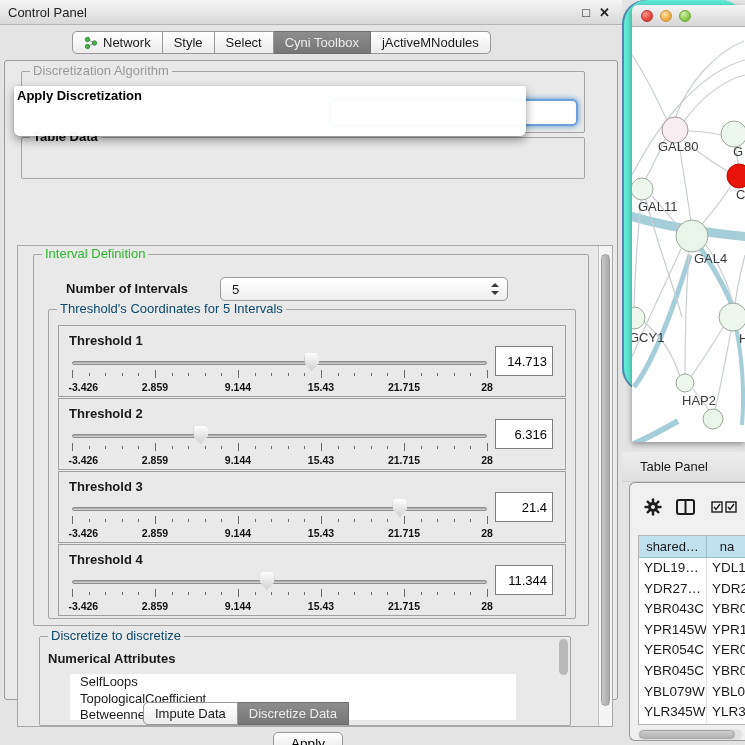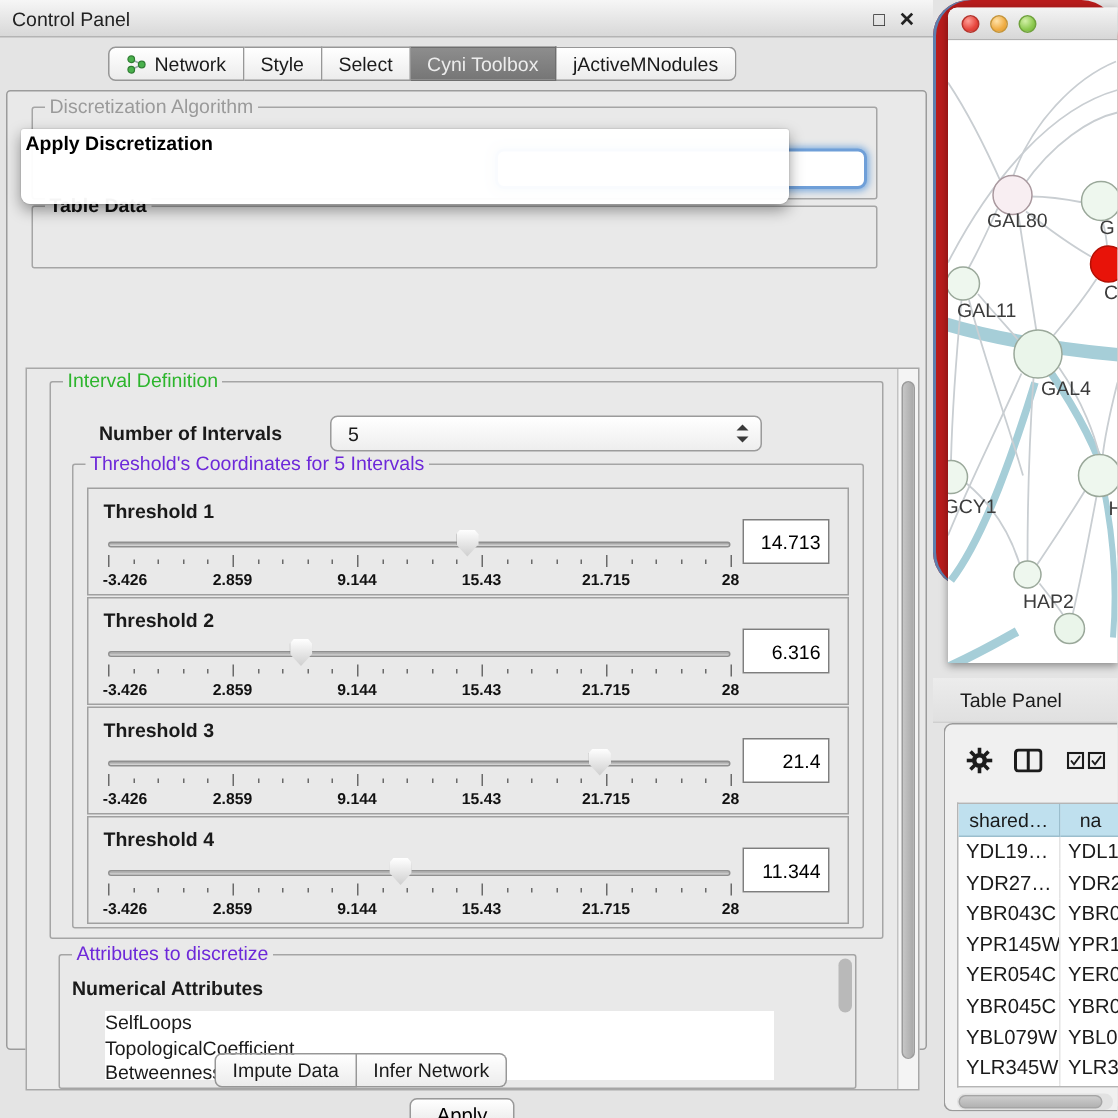--- a/index.html
+++ b/index.html
@@ -25,21 +25,21 @@
   .seg.selected { background:linear-gradient(#8d8d8d,#767676); color:#ececec; border-color:#6e6e6e; }
   .seg .tab-icon { margin-right:5px; display:inline-flex; }
 
   #outer-panel { position:absolute; left:4px; top:60px; width:614px; height:640px;
     background:#e9e9e9; border:1px solid #9c9c9c; border-radius:3px; }
 
   .fieldset { position:absolute; border:1px solid #a5a5a5; border-radius:2px; }
   .legend { position:absolute; top:-8px; left:8px; background:#e9e9e9; padding:0 3px;
     font-size:13px; line-height:14px; white-space:nowrap; }
   .legend.green { color:#2db52d; }
-  .legend.blue  { color:#6d28d9; }
+  .legend.blue  { color:#0c4a6e; }
   .legend.gray  { color:#9a9a9a; }
   .legend.bold  { font-weight:bold; color:#111; }
 
   .combo { position:absolute; background:linear-gradient(#ffffff,#eeeeee);
     border:1px solid #9b9b9b; border-radius:5px; display:flex; align-items:center;
     padding:0 24px 0 11px; font-size:13px; }
   .combo .stepper { position:absolute; right:8px; top:50%; transform:translateY(-50%);
     width:8px; height:12px; }
   .combo .stepper::before { content:""; position:absolute; left:0; top:0;
     border-left:4px solid transparent; border-right:4px solid transparent; border-bottom:4px solid #3a3a3a; }
@@ -84,31 +84,31 @@
   .tick-labels { position:absolute; left:0; top:23px; width:100%; height:12px; }
   .tick-label { position:absolute; transform:translateX(-50%); font-size:10.5px; font-weight:bold; color:#111; white-space:nowrap; }
   .tick-label.first { transform:translateX(-12%); }
   .th-value { position:absolute; left:436px; top:20px; width:58px; height:30px;
     border:1px solid #7e7e7e; background:#fff; font-family:"Liberation Sans",sans-serif;
     font-size:13px; text-align:right; padding-right:5px; }
 
   
   #attr-list { position:absolute; left:30px; top:37px; width:446px; height:46px;
     background:#fff; overflow:hidden; }
-  .attr-item { font-size:13px; line-height:16.5px; white-space:nowrap; }
+  .attr-item { font-size:13px; line-height:16.5px; padding-left:10px; white-space:nowrap; }
   #attr-scroll { position:absolute; right:2px; top:2px; width:9px; height:36px;
     background:#b9b9b9; border-radius:5px; }
 
   #apply-btn { position:absolute; left:268px; top:671px; width:70px; height:23px;
     background:linear-gradient(#ffffff,#e4e4e4); border:1px solid #999; border-radius:5px;
     font-size:13.5px; display:flex; align-items:center; justify-content:center; }
 
   
   #net-frame { position:absolute; left:622px; top:0; width:123px; height:392px;
-    background:#b91c1c; box-shadow:inset 2px 0 0 #5d7fae;border-radius:24px; }
+    background:#5eead4; box-shadow:inset 2px 0 0 #5d7fae;border-radius:24px; }
   #net-window { position:absolute; left:10px; top:5px; width:113px; height:437px;
     background:#fff; border-radius:6px 0 0 0; box-shadow:0 2px 6px rgba(0,0,0,0.4); overflow:hidden; }
   #net-titlebar { position:absolute; left:0; top:0; width:113px; height:22px;
     background:linear-gradient(#f4f4f4,#d7d7d7); border-bottom:1px solid #b2b2b2;
     border-radius:6px 0 0 0; display:flex; align-items:center; padding-left:9px; gap:7px; }
   .tl { width:12px; height:12px; border-radius:50%; }
   .tl.red    { background:radial-gradient(circle at 35% 30%,#ff9d95,#e6453c 60%,#c73630); border:1px solid #b5332c; }
   .tl.yellow { background:radial-gradient(circle at 35% 30%,#ffe2a8,#f0ac43 60%,#d99b33); border:1px solid #c5953a; }
   .tl.green  { background:radial-gradient(circle at 35% 30%,#d3f0a8,#8cc94f 60%,#74ad3c); border:1px solid #6fa23c; }
   #net-canvas { position:absolute; left:0; top:22px; width:113px; height:415px; background:#fff; }
@@ -377,21 +377,21 @@
                   </div>
        <div class="thumb" style="left:46.99929994272259%"></div>
      </div>
      <input class="th-value" value="11.344" readonly="" style="">
               </div>
             </div>
         </div>
       </div>
 
       <div class="fieldset" style="left:21px; top:390px; width:532px; height:90px; background:#e9e9e9;">
-        <span class="legend blue">Attributes to discretize</span>
+        <span class="legend blue">Discretize to discretize</span>
         <div style="position:absolute; left:8px; top:14px; font-weight:bold;">Numerical Attributes</div>
         <div id="attr-list">
             <div class="attr-item">SelfLoops</div>
             <div class="attr-item">TopologicalCoefficient</div>
             <div class="attr-item">BetweennessCentrality</div>
           </div>
         <div id="attr-scroll"></div>
       </div>
 
       <div id="v-scrollbar">
@@ -399,22 +399,22 @@
       </div>
     </div>
 
     <button id="apply-btn" style="font-family:'Liberation Sans',sans-serif;">Apply</button>
   </div>
 
   <div class="seg-bar" style="left:143px; top:702px;">
     <div class="seg first">
       <span>Impute Data</span>
     </div>
-    <div class="seg last">
-      <span>Infer Network</span>
+    <div class="seg selected">
+      <span>Discretize Data</span>
     </div>
   </div>
 </div>
 
 <div id="net-frame">
   <div id="net-window">
     <div id="net-titlebar">
       <span class="tl red"></span>
       <span class="tl yellow"></span>
       <span class="tl green"></span>

